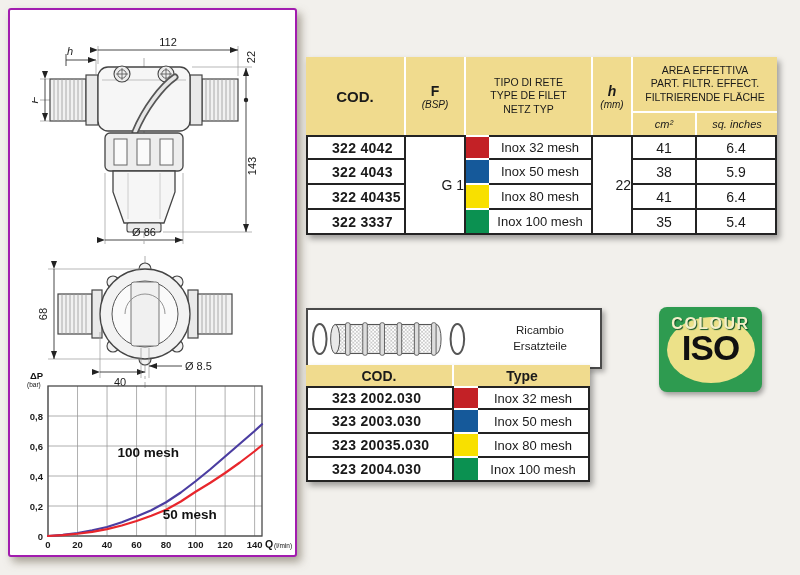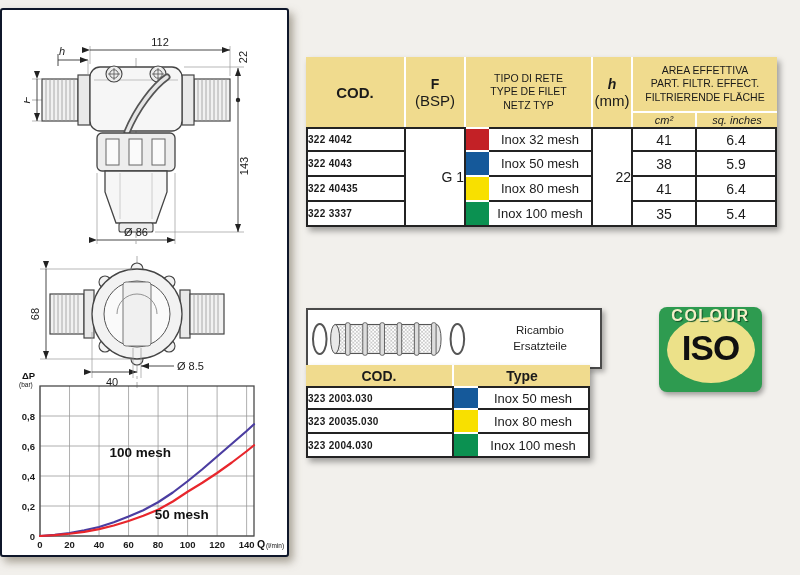--- a/index.html
+++ b/index.html
@@ -1,68 +1,68 @@
 <!DOCTYPE html>
 <html><head>
 <meta charset="utf-8">
 <style>
   html,body{margin:0;padding:0}
   body{background:#f2f0ec;font-family:"Liberation Sans",sans-serif;color:#1a1a1a}
   .page{position:relative;width:800px;height:575px;background:#f2f0ec;overflow:hidden}
 
   
-  .panel{position:absolute;left:0;top:8px;width:285px;height:545px;background:#fff;
-         border:2px solid #0f172a;border-radius:3px;box-shadow:4px 5px 8px rgba(105,96,78,.55)}
+  .panel{position:absolute;left:8px;top:8px;width:285px;height:545px;background:#fff;
+         border:2px solid #a21caf;border-radius:3px;box-shadow:4px 5px 8px rgba(105,96,78,.55)}
   .front-svg{position:absolute;left:22px;top:10px}
   .side-svg{position:absolute;left:22px;top:242px}
   .chart-svg{position:absolute;left:2px;top:360px}
   svg text{font-family:"Liberation Sans",sans-serif}
   .dimtext{font-size:11px;fill:#1a1a1a}
   .dimit{font-style:italic}
 
   
   .main-wrap{position:absolute;left:306px;top:57px;box-shadow:3px 4px 6px rgba(0,0,0,.35)}
   table{border-collapse:separate;border-spacing:0;background:#fff}
   td,th{box-sizing:border-box;padding:0;vertical-align:middle}
   th{background:#f0db8e;font-weight:bold;text-align:center}
   .th-gap{border-right:2px solid #fff}
   .area-th{border-bottom:2px solid #fff}
   .hrow1 th{height:56px}
-  .hrow2 th{height:14px}
+  .hrow2 th{height:22px}
   .sub-th{font-style:italic;font-weight:normal;font-size:11px}
   .hb{font-size:14px;font-weight:bold}
-  .hi{font-size:15px;font-weight:normal}
+  .hi{font-size:10px;font-style:italic;font-weight:normal}
   .h3l{font-size:10.5px;font-weight:normal;line-height:1.25}
   tbody td{border-right:2px solid #232323;border-bottom:2px solid #232323;background:#fff}
   tbody tr:first-child td{border-top:2px solid #232323}
   tbody td.bl{border-left:2px solid #232323}
   tbody td.swcell{border-right:0;border-bottom:2px solid #fff;position:relative}
   tbody tr:first-child td.swcell{border-top:2px solid #fff}
   tbody tr:last-child td.swcell{border-bottom:2px solid #232323}
   tbody tr.r25{height:25px} tbody tr.r24{height:24px}
-  .cod{font-weight:bold;font-size:10px;text-align:left;padding-left:0;letter-spacing:.3px}
+  .cod{font-weight:bold;font-size:14px;text-align:left;padding-left:24px;letter-spacing:.3px}
   .num{font-size:14px;text-align:center}
   .mid{font-size:14px;text-align:right}
   .typecell{font-size:13px;text-align:center}
   .sw{display:block;width:100%;height:100%;position:absolute;left:0;top:0}
 
   
   .spare-img{position:absolute;left:306px;top:308px;width:292px;height:57px;background:#fff;
              border:2px solid #4a4a4a;display:flex;align-items:center;box-shadow:3px 3px 5px rgba(0,0,0,.3)}
   .spare-cap{flex:1;text-align:center;font-size:11.5px;line-height:1.35;color:#222}
   .spare-wrap{position:absolute;left:306px;top:365px;box-shadow:3px 4px 6px rgba(0,0,0,.35)}
   .spare-wrap .hrow1 th{height:21px;font-size:14px}
 
   
   .iso{position:absolute;left:659px;top:307px;width:103px;height:85px;border-radius:8px;
        background:linear-gradient(135deg,#3fae63,#1d8344);box-shadow:2px 3px 5px rgba(0,0,0,.35);overflow:hidden}
   .iso-circle{position:absolute;left:50%;top:50%;transform:translate(-50%,-50%);width:88px;height:66px;border-radius:50%}
   .iso-top,.iso-bot{position:absolute;width:100%;text-align:center;font-weight:bold;font-size:16px;
        letter-spacing:1.5px;color:#f4efc8;text-shadow:1px 1px 1px #0e4f24}
-  .iso-top{top:0}.iso-bot{bottom:3px}
+  .iso-top{top:8px}.iso-bot{bottom:3px}
   .iso-mid{position:absolute;top:50%;left:50%;transform:translate(-50%,-54%);font-weight:bold;
        font-size:35px;color:#101010;letter-spacing:-1px}
 </style>
 </head>
 <body>
 
 <div class="page">
 
   <div class="panel">
 
@@ -373,20 +373,27 @@
           <col style="width:112px">
         </colgroup>
       <thead>
         <tr class="hrow1">
           <th class="th-gap">COD.</th>
           <th colspan="2">Type</th>
         </tr>
       </thead>
       <tbody>
         <tr class="r24">
+          <td class="cod bl">323 2002.030</td>
+          <td class="swcell">
+              <span class="sw" style="background: rgb(195, 33, 38);"></span>
+            </td>
+          <td class="typecell">Inox 32 mesh</td>
+        </tr>
+        <tr class="r24">
           <td class="cod bl">323 2003.030</td>
           <td class="swcell">
               <span class="sw" style="background: rgb(21, 89, 154);"></span>
             </td>
           <td class="typecell">Inox 50 mesh</td>
         </tr>
         <tr class="r24">
           <td class="cod bl">323 20035.030</td>
           <td class="swcell">
               <span class="sw" style="background: rgb(248, 224, 0);"></span>

